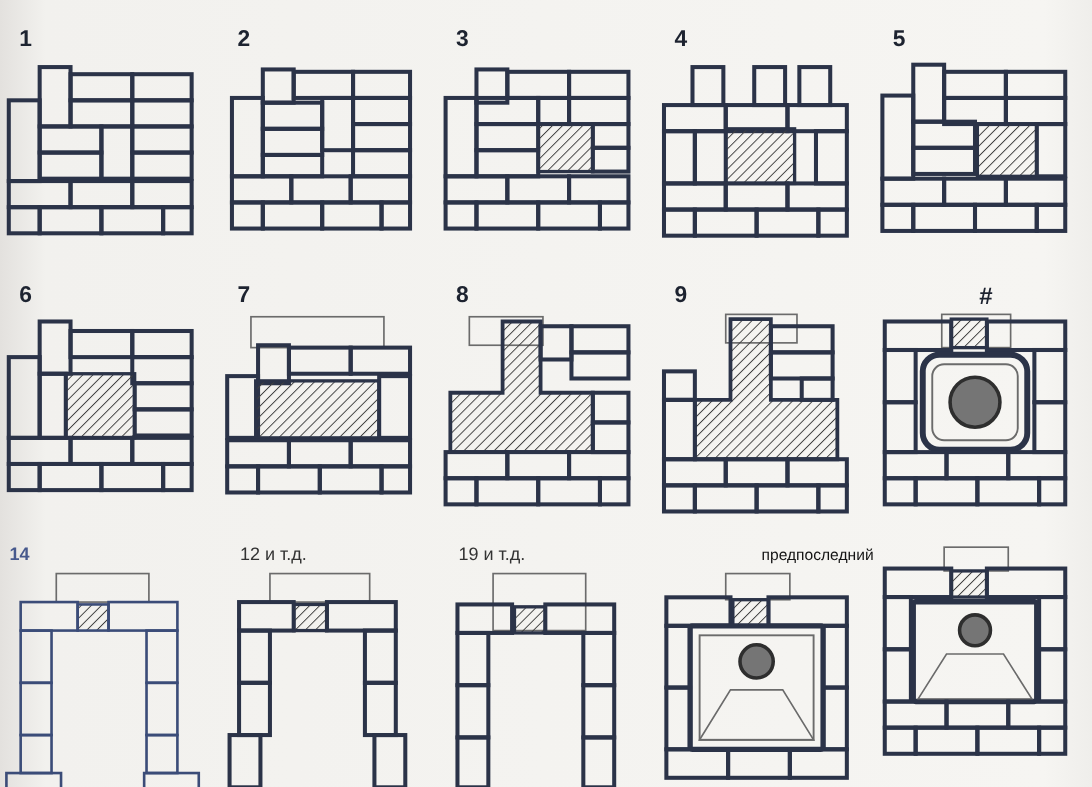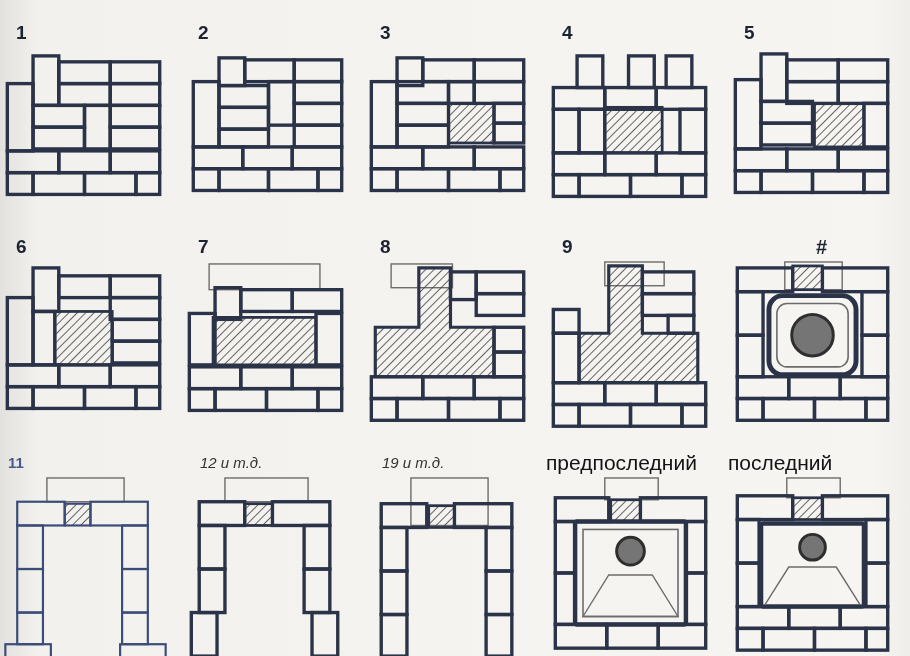--- a/index.html
+++ b/index.html
@@ -15,22 +15,22 @@
     padding:4px 0 0 0;
   }
   .cell{display:flex;flex-direction:column;align-items:flex-start;}
   .lbl{
     height:22px;line-height:22px;
     font-weight:700;font-size:19px;color:#1d2330;
     padding-left:16px;white-space:nowrap;
   }
   .lbl.hash{padding-left:88px;font-size:20px;}
   .lbl.num-blue{font-size:15px;color:#47598d;padding-left:8px;}
-  .lbl.etc{font-weight:400;font-size:15px;color:#333;padding-left:18px;font-style:italic;}
-  .lbl.word{font-weight:400;font-size:21px;color:#141414;padding-left:0;width:182px;text-align:left;}
+  .lbl.etc{font-weight:400;font-size:15px;color:#333;padding-left:18px;}
+  .lbl.word{font-weight:400;font-size:13px;color:#141414;padding-left:0;width:182px;text-align:right;}
   .cell svg{display:block;margin-top:2px;}
 </style>
 </head>
 <body>
 
 <div class="page">
   <svg width="0" height="0" aria-hidden="true">
     <defs>
       <pattern id="hatch" width="6" height="6" patternUnits="userSpaceOnUse" patternTransform="rotate(45)">
         <line x1="0" y1="0" x2="0" y2="6" stroke="#3f3f3f" stroke-width="1.6"></line>
@@ -247,21 +247,21 @@
           <rect x="6" y="118" width="52" height="22" fill="none" stroke="#2b3348" stroke-width="3.4"></rect>
           <rect x="58" y="118" width="52" height="22" fill="none" stroke="#2b3348" stroke-width="3.4"></rect>
           <rect x="110" y="118" width="48" height="22" fill="none" stroke="#2b3348" stroke-width="3.4"></rect>
           <rect x="6" y="140" width="26" height="22" fill="none" stroke="#2b3348" stroke-width="3.4"></rect>
           <rect x="32" y="140" width="52" height="22" fill="none" stroke="#2b3348" stroke-width="3.4"></rect>
           <rect x="84" y="140" width="52" height="22" fill="none" stroke="#2b3348" stroke-width="3.4"></rect>
           <rect x="136" y="140" width="22" height="22" fill="none" stroke="#2b3348" stroke-width="3.4"></rect>
         </svg>
       </div>
       <div class="cell">
-        <div class="lbl num-blue">11</div>
+        <div class="lbl num-blue">14</div>
         <svg width="170" height="188" viewBox="0 0 165 190">
           <rect x="44" y="2" width="78" height="24" fill="none" stroke="#6b6b6b" stroke-width="1.4"></rect>
           <rect x="14" y="26" width="48" height="24" fill="none" stroke="#3b4c78" stroke-width="2.2"></rect>
           <rect x="62" y="28" width="26" height="22" fill="url(#hatch)" stroke="#3b4c78" stroke-width="2.2"></rect>
           <rect x="88" y="26" width="58" height="24" fill="none" stroke="#3b4c78" stroke-width="2.2"></rect>
           <rect x="14" y="50" width="26" height="44" fill="none" stroke="#3b4c78" stroke-width="2.2"></rect>
           <rect x="14" y="94" width="26" height="44" fill="none" stroke="#3b4c78" stroke-width="2.2"></rect>
           <rect x="14" y="138" width="26" height="32" fill="none" stroke="#3b4c78" stroke-width="2.2"></rect>
           <rect x="2" y="170" width="46" height="18" fill="none" stroke="#3b4c78" stroke-width="2.2"></rect>
           <rect x="120" y="50" width="26" height="44" fill="none" stroke="#3b4c78" stroke-width="2.2"></rect>
@@ -314,21 +314,20 @@
           <rect x="26" y="46" width="112" height="104" rx="2" fill="none" stroke="#2b3348" stroke-width="4.5"></rect>
           <rect x="34" y="54" width="96" height="88" fill="none" stroke="#6b6b6b" stroke-width="1.6"></rect>
           <circle cx="82" cy="76" r="14" fill="#757575" stroke="#2e2e2e" stroke-width="3"></circle>
           <polygon points="34,142 60,100 104,100 130,142" fill="none" stroke="#6b6b6b" stroke-width="1.4"></polygon>
           <rect x="6" y="150" width="52" height="24" fill="none" stroke="#2b3348" stroke-width="3.4"></rect>
           <rect x="58" y="150" width="52" height="24" fill="none" stroke="#2b3348" stroke-width="3.4"></rect>
           <rect x="110" y="150" width="48" height="24" fill="none" stroke="#2b3348" stroke-width="3.4"></rect>
         </svg>
       </div>
       <div class="cell">
-        <div class="lbl word">последний</div>
         <svg width="170" height="188" viewBox="0 0 165 190">
           <rect x="56" y="2" width="54" height="20" fill="none" stroke="#6b6b6b" stroke-width="1.4"></rect>
           <rect x="6" y="20" width="56" height="24" fill="none" stroke="#2b3348" stroke-width="3.4"></rect>
           <rect x="62" y="22" width="30" height="22" fill="url(#hatch)" stroke="#2b3348" stroke-width="2.8"></rect>
           <rect x="92" y="20" width="66" height="24" fill="none" stroke="#2b3348" stroke-width="3.4"></rect>
           <rect x="6" y="44" width="22" height="44" fill="none" stroke="#2b3348" stroke-width="3.4"></rect>
           <rect x="6" y="88" width="22" height="44" fill="none" stroke="#2b3348" stroke-width="3.4"></rect>
           <rect x="136" y="44" width="22" height="44" fill="none" stroke="#2b3348" stroke-width="3.4"></rect>
           <rect x="136" y="88" width="22" height="44" fill="none" stroke="#2b3348" stroke-width="3.4"></rect>
           <rect x="30" y="48" width="104" height="84" rx="2" fill="none" stroke="#2b3348" stroke-width="4.5"></rect>

